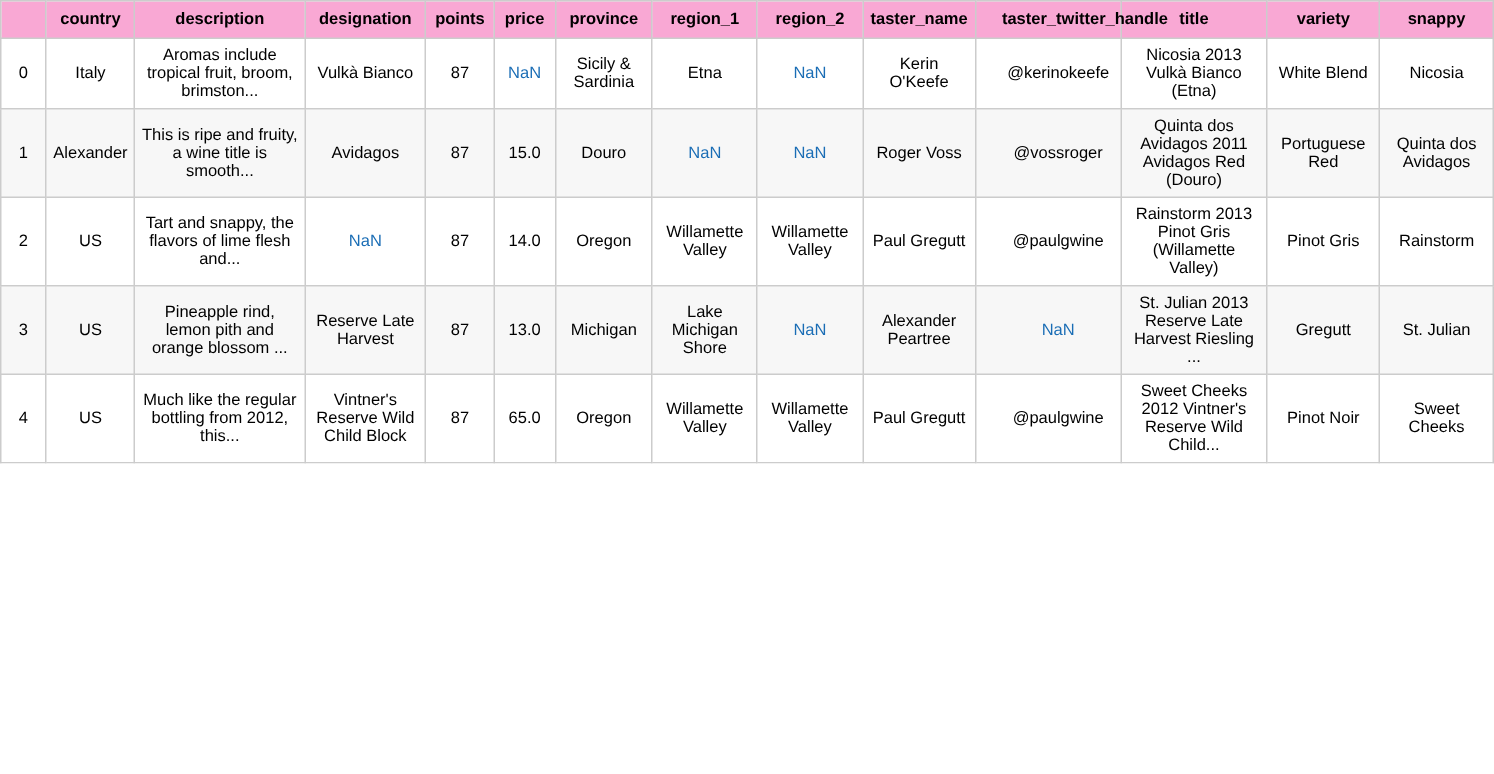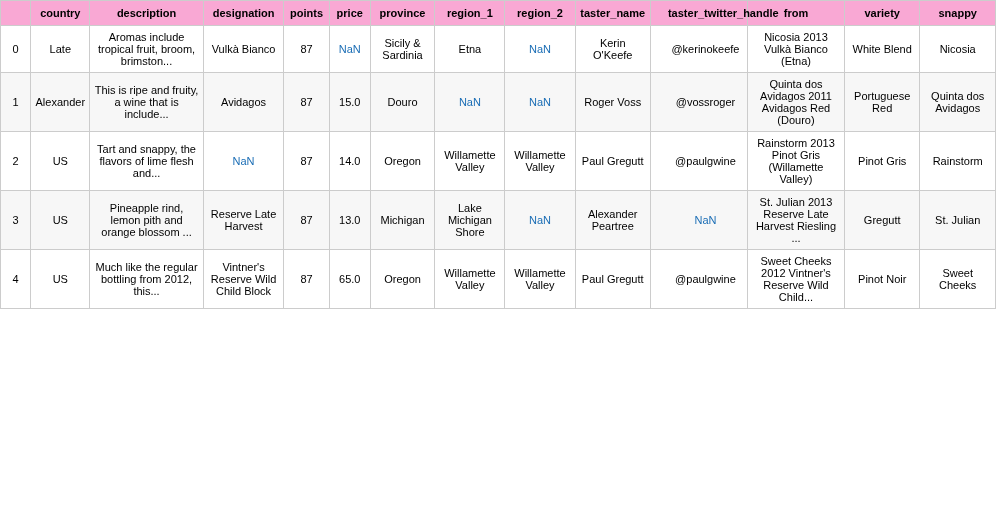--- a/index.html
+++ b/index.html
@@ -67,46 +67,46 @@
       <th class="col-country">country</th>
       <th class="col-desc">description</th>
       <th class="col-desig">designation</th>
       <th class="col-points">points</th>
       <th class="col-price">price</th>
       <th class="col-prov">province</th>
       <th class="col-r1">region_1</th>
       <th class="col-r2">region_2</th>
       <th class="col-taster">taster_name</th>
       <th class="col-twitter">taster_twitter_handle</th>
-      <th class="col-title">from</th>
+      <th class="col-title">title</th>
       <th class="col-variety">variety</th>
       <th class="col-winery">snappy</th>
     </tr>
   </thead>
   <tbody id="table-body">
   <tr>
         <td class="col-idx">0</td>
-        <td class="col-country">Late</td>
+        <td class="col-country">Italy</td>
         <td class="col-desc">Aromas include tropical fruit, broom, brimston...</td>
         <td class="col-desig">Vulkà Bianco</td>
         <td class="col-points">87</td>
         <td class="col-price" style="color: rgb(26, 109, 181);">NaN</td>
         <td class="col-prov">Sicily &amp; Sardinia</td>
         <td class="col-r1">Etna</td>
         <td class="col-r2" style="color: rgb(26, 109, 181);">NaN</td>
         <td class="col-taster">Kerin O'Keefe</td>
         <td class="col-twitter">@kerinokeefe</td>
         <td class="col-title">Nicosia 2013 Vulkà Bianco (Etna)</td>
         <td class="col-variety">White Blend</td>
         <td class="col-winery">Nicosia</td>
       </tr>
       <tr>
         <td class="col-idx">1</td>
         <td class="col-country">Alexander</td>
-        <td class="col-desc">This is ripe and fruity, a wine that is include...</td>
+        <td class="col-desc">This is ripe and fruity, a wine title is smooth...</td>
         <td class="col-desig">Avidagos</td>
         <td class="col-points">87</td>
         <td class="col-price">15.0</td>
         <td class="col-prov">Douro</td>
         <td class="col-r1" style="color: rgb(26, 109, 181);">NaN</td>
         <td class="col-r2" style="color: rgb(26, 109, 181);">NaN</td>
         <td class="col-taster">Roger Voss</td>
         <td class="col-twitter">@vossroger</td>
         <td class="col-title">Quinta dos Avidagos 2011 Avidagos Red (Douro)</td>
         <td class="col-variety">Portuguese Red</td>

